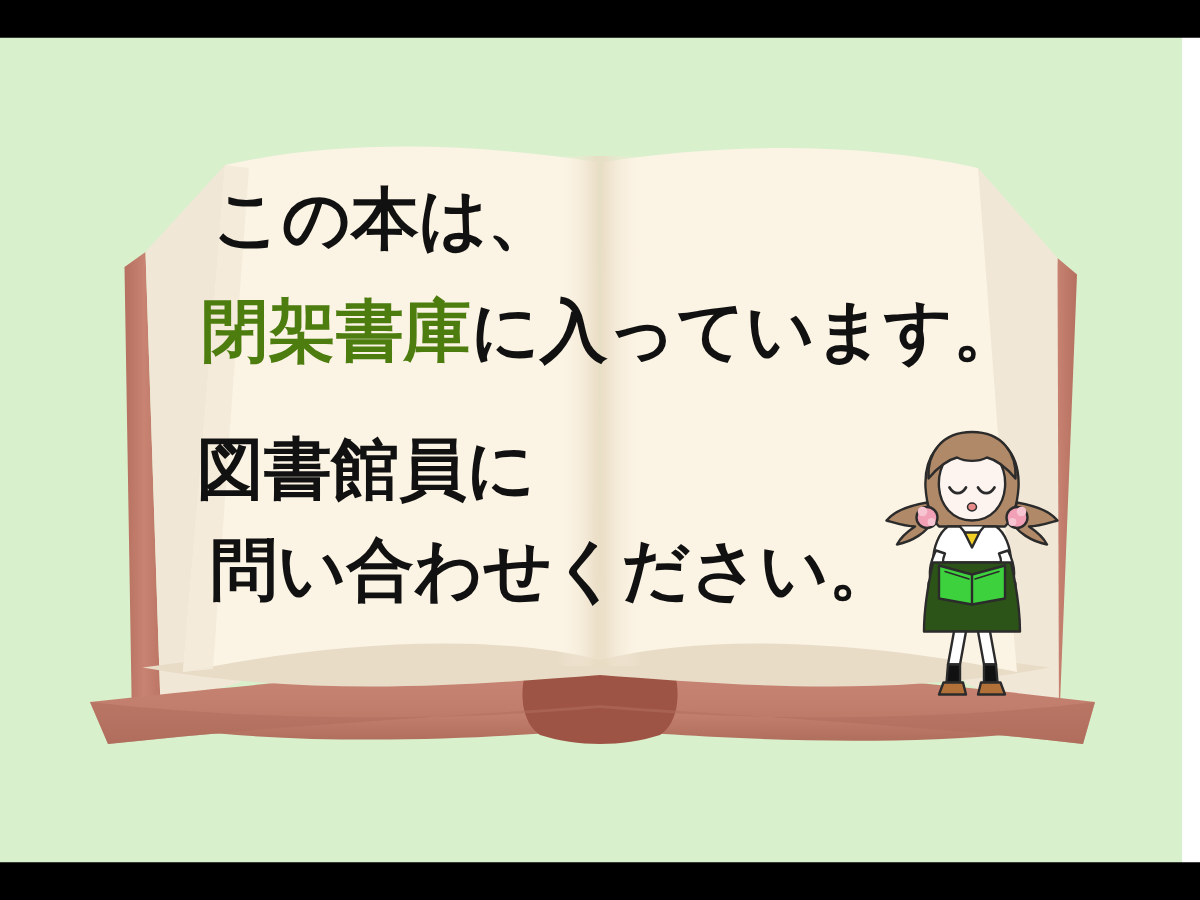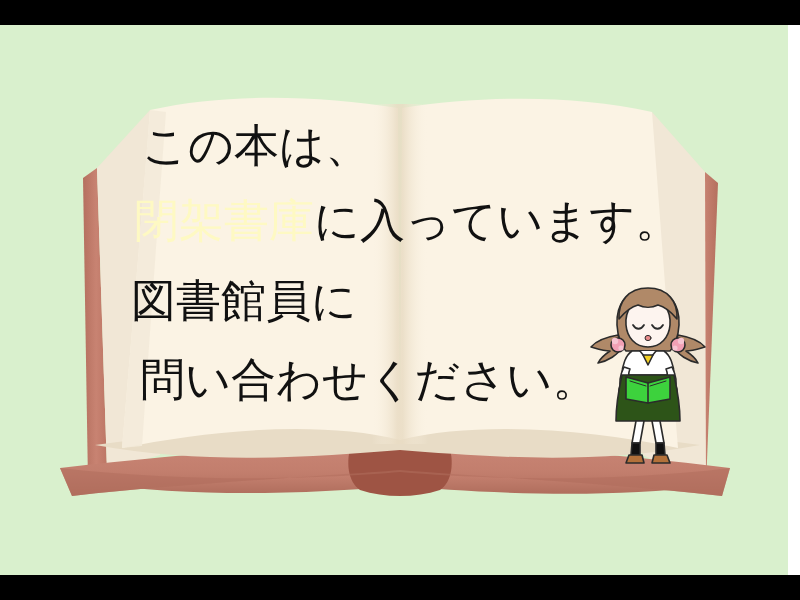--- a/index.html
+++ b/index.html
@@ -32,27 +32,27 @@
     position:absolute;left:0;top:0;width:800px;height:600px;
     pointer-events:none;
   }
   .line{
     position:absolute;
     font-size:45px;
     line-height:1;
     color:#111111;
     white-space:nowrap;
     letter-spacing:0px;
-    font-weight:400;
+    font-weight:700;
   }
   #line1{left:142px;top:123px;}
   #line2{left:134px;top:198px;}
-  #line3{left:131px;top:278px;}
+  #line3{left:131px;top:290px;}
   #line4{left:140px;top:357px;text-align:right;}
-  .hl{color:#fef9c3;}
+  .hl{color:#4d7c0f;}
 
   
   #girl{position:absolute;left:588px;top:275px;width:120px;height:190px;}
   #girl svg{display:block;width:120px;height:190px;}
 </style>
 </head>
 <body>
 
 <div id="stage">
 

